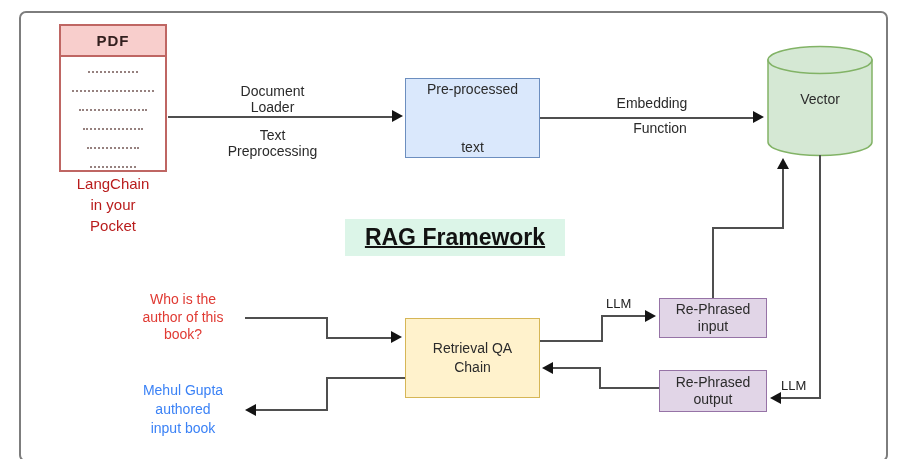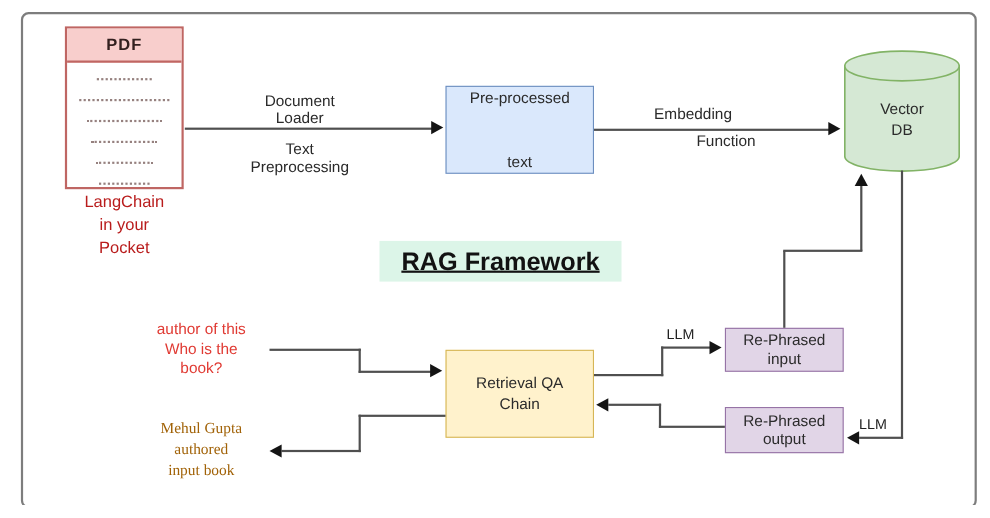--- a/index.html
+++ b/index.html
@@ -89,58 +89,57 @@
     <div>Preprocessing</div>
   </div>
 
   <div class="node n-blue">
     <div>Pre-processed</div>
     <div>text</div>
   </div>
 
   <div class="seg h" style="left:540px;top:117px;width:214px;"></div>
   <div class="ah ar" style="left:753px;top:111px;"></div>
-  <div class="flabel" style="left:580px;top:95px;width:100px;">Embedding</div>
+  <div class="flabel" style="left:602px;top:95px;width:100px;">Embedding</div>
   <div class="flabel" style="left:610px;top:120px;width:100px;">Function</div>
 
   <div class="dbwrap">
     <svg width="106" height="112" viewBox="0 0 106 112">
       <path d="M1,15 L1,97 A52,13.5 0 0 0 105,97 L105,15 Z" fill="#d5e8d4" stroke="#82b366" stroke-width="1.5"></path>
       <ellipse cx="53" cy="15" rx="52" ry="13.5" fill="#d5e8d4" stroke="#82b366" stroke-width="1.5"></ellipse>
     </svg>
   </div>
   <div class="dblabel">
     <div>Vector</div>
-    <div>DB</div>
   </div>
 
   <div class="title">RAG Framework</div>
 
   <div class="qtext" style="color:#e03a33;">
+    <div>Who is the</div>
     <div>author of this</div>
-    <div>Who is the</div>
     <div>book?</div>
   </div>
 
   <div class="seg h" style="left:245px;top:317px;width:83px;"></div>
   <div class="seg v" style="left:326px;top:317px;height:22px;"></div>
   <div class="seg h" style="left:326px;top:337px;width:66px;"></div>
   <div class="ah ar" style="left:391px;top:331px;"></div>
 
   <div class="node n-yellow">
     <div>Retrieval QA</div>
     <div>Chain</div>
   </div>
 
   <div class="seg h" style="left:326px;top:377px;width:79px;"></div>
   <div class="seg v" style="left:326px;top:377px;height:34px;"></div>
   <div class="seg h" style="left:256px;top:409px;width:72px;"></div>
   <div class="ah al" style="left:245px;top:404px;"></div>
 
-  <div class="atext" style="color:#a16207;font-family:Liberation Serif, serif;">
+  <div class="atext" style="color:#3b82f6;">
     <div>Mehul Gupta</div>
     <div>authored</div>
     <div>input book</div>
   </div>
 
   <div class="seg h" style="left:540px;top:340px;width:63px;"></div>
   <div class="seg v" style="left:601px;top:315px;height:27px;"></div>
   <div class="seg h" style="left:601px;top:315px;width:45px;"></div>
   <div class="ah ar" style="left:645px;top:310px;"></div>
   <div class="llm" style="left:606px;top:296px;">LLM</div>

